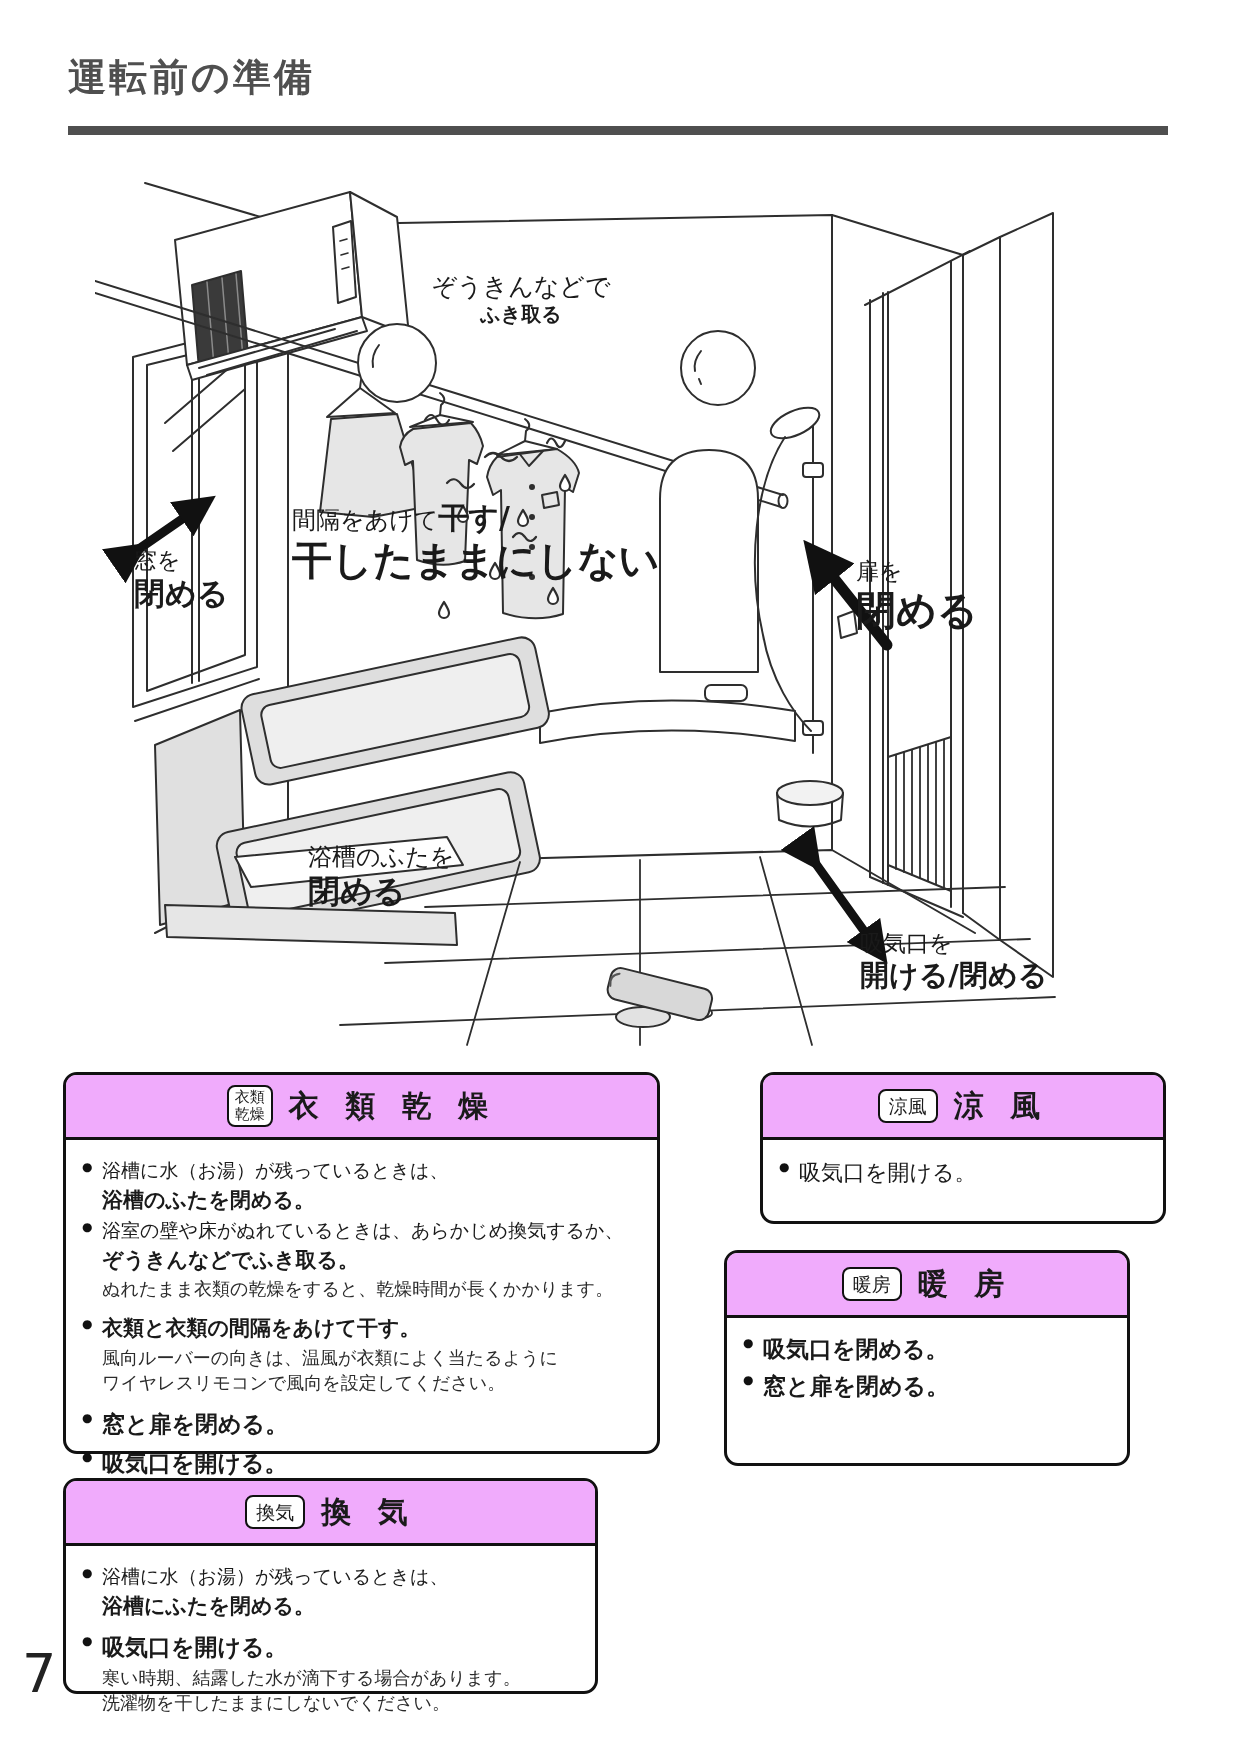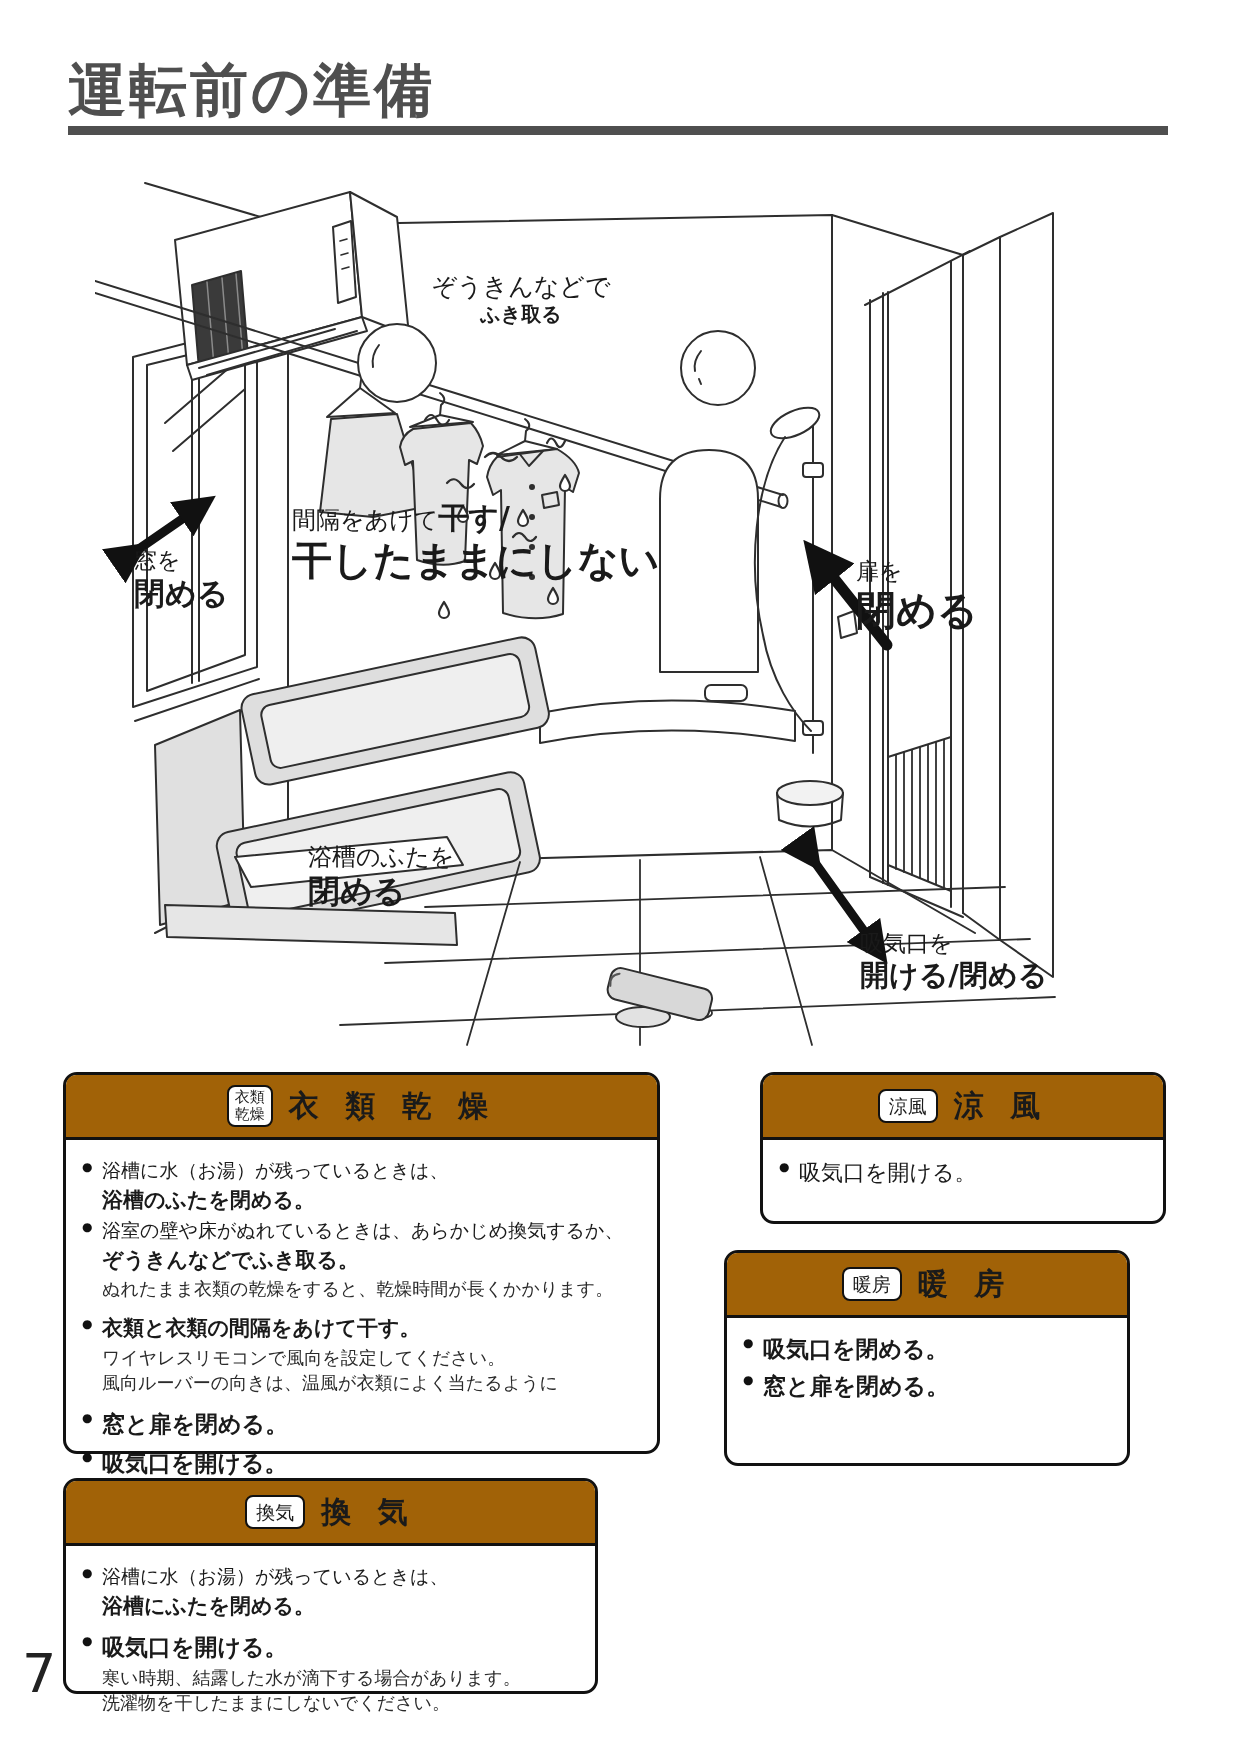--- a/index.html
+++ b/index.html
@@ -1,34 +1,34 @@
 <!DOCTYPE html>
 <html><head>
 <meta charset="utf-8">
 <style>
   html,body{margin:0;padding:0;background:#fff;}
   body{font-family:"DejaVu Sans",sans-serif;color:#1a1a1a;}
   #page{position:relative;width:1240px;height:1754px;background:#fff;overflow:hidden;}
 
   
-  .page-title{position:absolute;left:68px;top:52px;font-size:58px;font-weight:900;
+  .page-title{position:absolute;left:68px;top:52px;font-size:38px;font-weight:900;
     color:#4f4f4f;letter-spacing:3px;}
   .title-rule{position:absolute;left:68px;top:126px;width:1100px;height:9px;background:#4f4f4f;}
 
   
   #illo{position:absolute;left:95px;top:165px;width:985px;height:885px;}
   #illo svg{width:100%;height:100%;}
   .lab{position:absolute;line-height:1.2;white-space:nowrap;color:#1a1a1a;}
   .lab .s{display:block;font-size:23px;font-weight:400;}
   .lab .b{display:block;font-size:40px;font-weight:700;}
 
   
   .ibox{position:absolute;border:3px solid #111;border-radius:14px;background:#fff;box-sizing:border-box;}
   .ibox .hd{display:flex;align-items:center;justify-content:center;gap:16px;
-    background:#a16207;border-bottom:3px solid #111;border-radius:10px 10px 0 0;height:62px;}
+    background:#f0abfc;border-bottom:3px solid #111;border-radius:10px 10px 0 0;height:62px;}
   .badge{background:#fff;border:2px solid #111;border-radius:8px;text-align:center;
     font-size:19px;line-height:1.2;padding:4px 9px;font-weight:400;}
   .badge.two{font-size:15px;line-height:1.15;padding:2px 6px;}
   .hd .ttl{font-size:30px;font-weight:700;letter-spacing:8px;}
   .bd{padding:12px 16px 10px 14px;}
   .bullet{position:relative;padding-left:22px;}
   .bullet::before{content:"●";position:absolute;left:2px;top:4px;font-size:12px;color:#111;}
   .t-norm{font-size:19px;font-weight:400;line-height:1.5;white-space:nowrap;}
   .t-bold{font-size:21px;font-weight:700;line-height:1.5;white-space:nowrap;}
   .t-note{font-size:18px;font-weight:400;line-height:1.4;color:#2b2b2b;padding-left:22px;white-space:nowrap;}
@@ -252,22 +252,22 @@
         <span class="t-norm">浴槽に水（お湯）が残っているときは、</span><span class="t-bold">浴槽のふたを閉める。</span>
       </div>
       <div class="bullet" style="margin-top:0;">
         <div class="t-norm">浴室の壁や床がぬれているときは、あらかじめ換気するか、</div>
         <div class="t-bold">ぞうきんなどでふき取る。</div>
       </div>
       <div class="t-note">ぬれたまま衣類の乾燥をすると、乾燥時間が長くかかります。</div>
       <div class="bullet" style="margin-top:12px;">
         <div class="t-bold">衣類と衣類の間隔をあけて干す。</div>
       </div>
+      <div class="t-note">風向ルーバーの向きは、温風が衣類によく当たるように</div>
       <div class="t-note">ワイヤレスリモコンで風向を設定してください。</div>
-      <div class="t-note">風向ルーバーの向きは、温風が衣類によく当たるように</div>
       <div class="bullet" style="margin-top:12px;">
         <div class="t-bold" style="font-size:23px;">窓と扉を閉める。</div>
       </div>
       <div class="bullet" style="margin-top:4px;">
         <div class="t-bold" style="font-size:23px;">吸気口を開ける。</div>
       </div>
     </div>
   </div>
 
   <div class="ibox" style="left:760px;top:1072px;width:406px;height:152px;">

